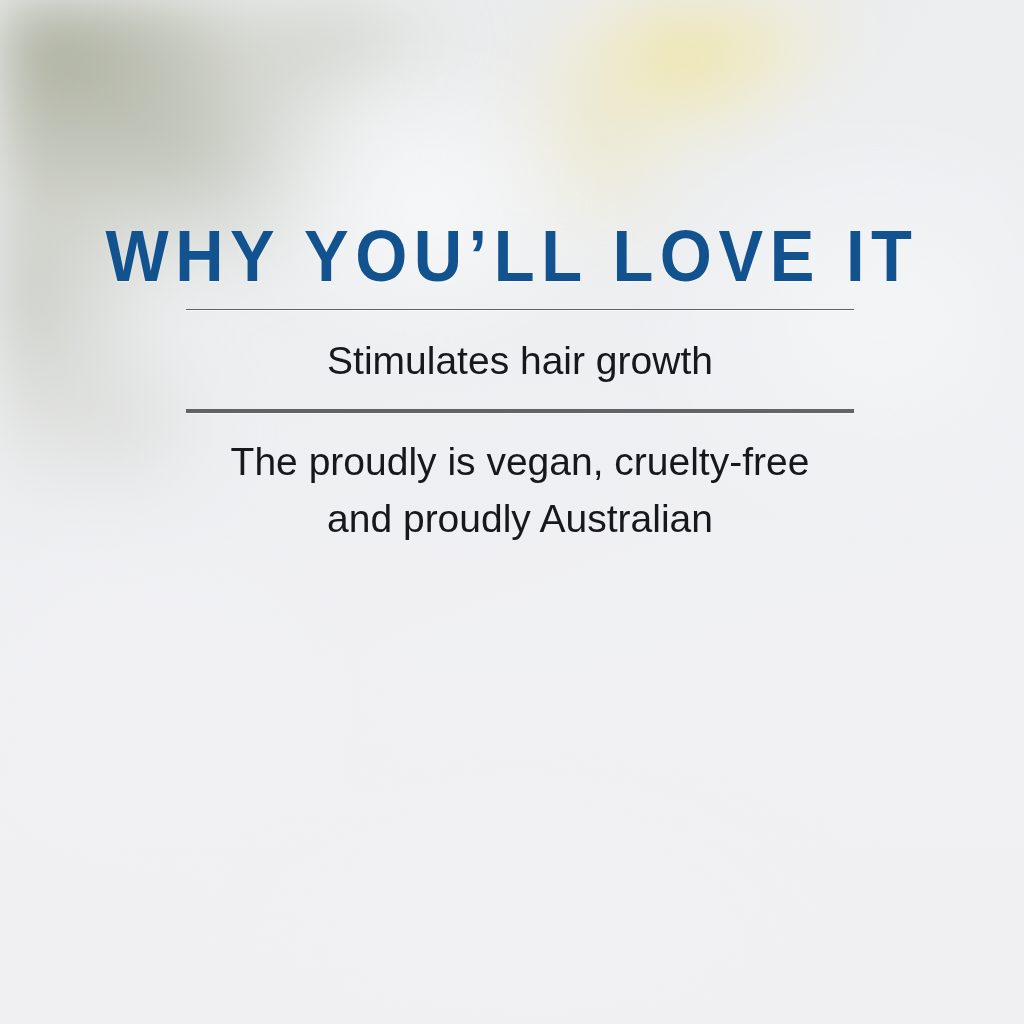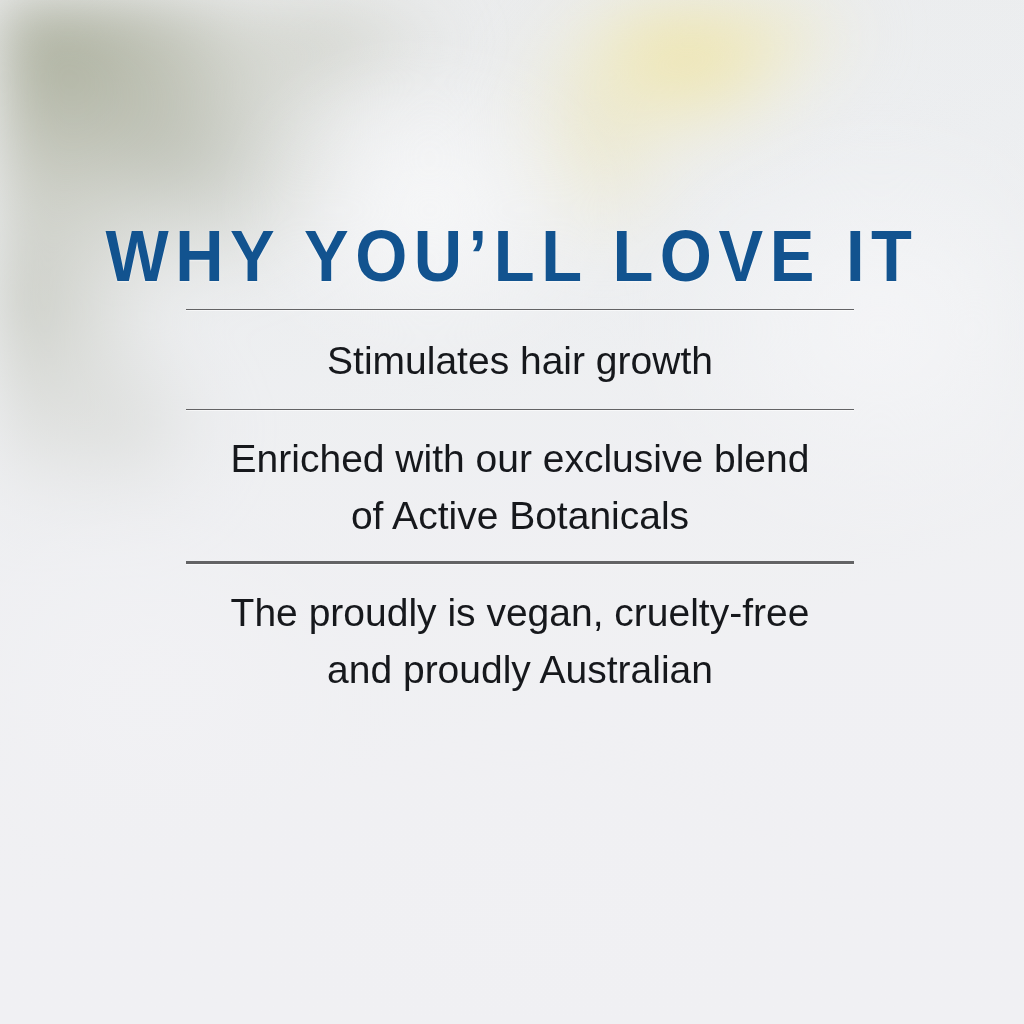--- a/index.html
+++ b/index.html
@@ -171,22 +171,20 @@
   <div class="content">
 
     <h1 class="title">WHY YOU’LL LOVE IT</h1>
 
     <div class="benefits">
 
       <div class="divider"></div>
       <div class="benefit">Stimulates hair growth</div>
 
       <div class="divider"></div>
-      <div class="benefit two-line">Enriched with our exclusive blend
-of Active Botanicals</div>
 
       <div class="divider"></div>
 
       <div class="divider"></div>
 
       <div class="divider"></div>
       <div class="benefit two-line">The proudly is vegan, cruelty-free
 and proudly Australian</div>
 
     </div>

